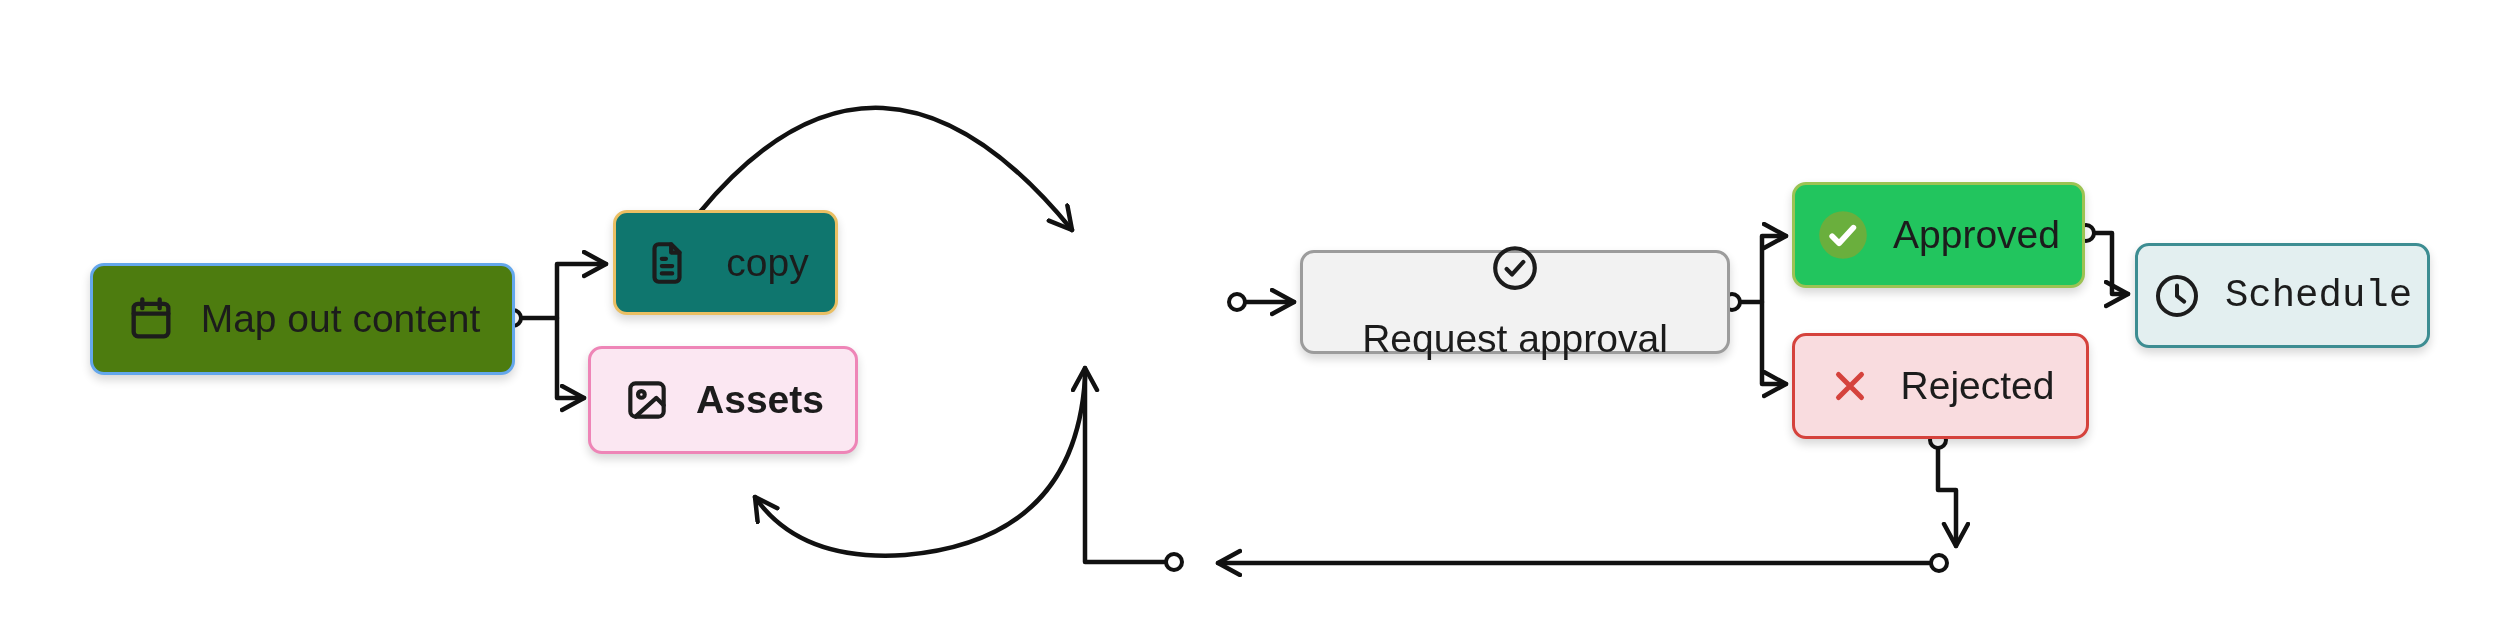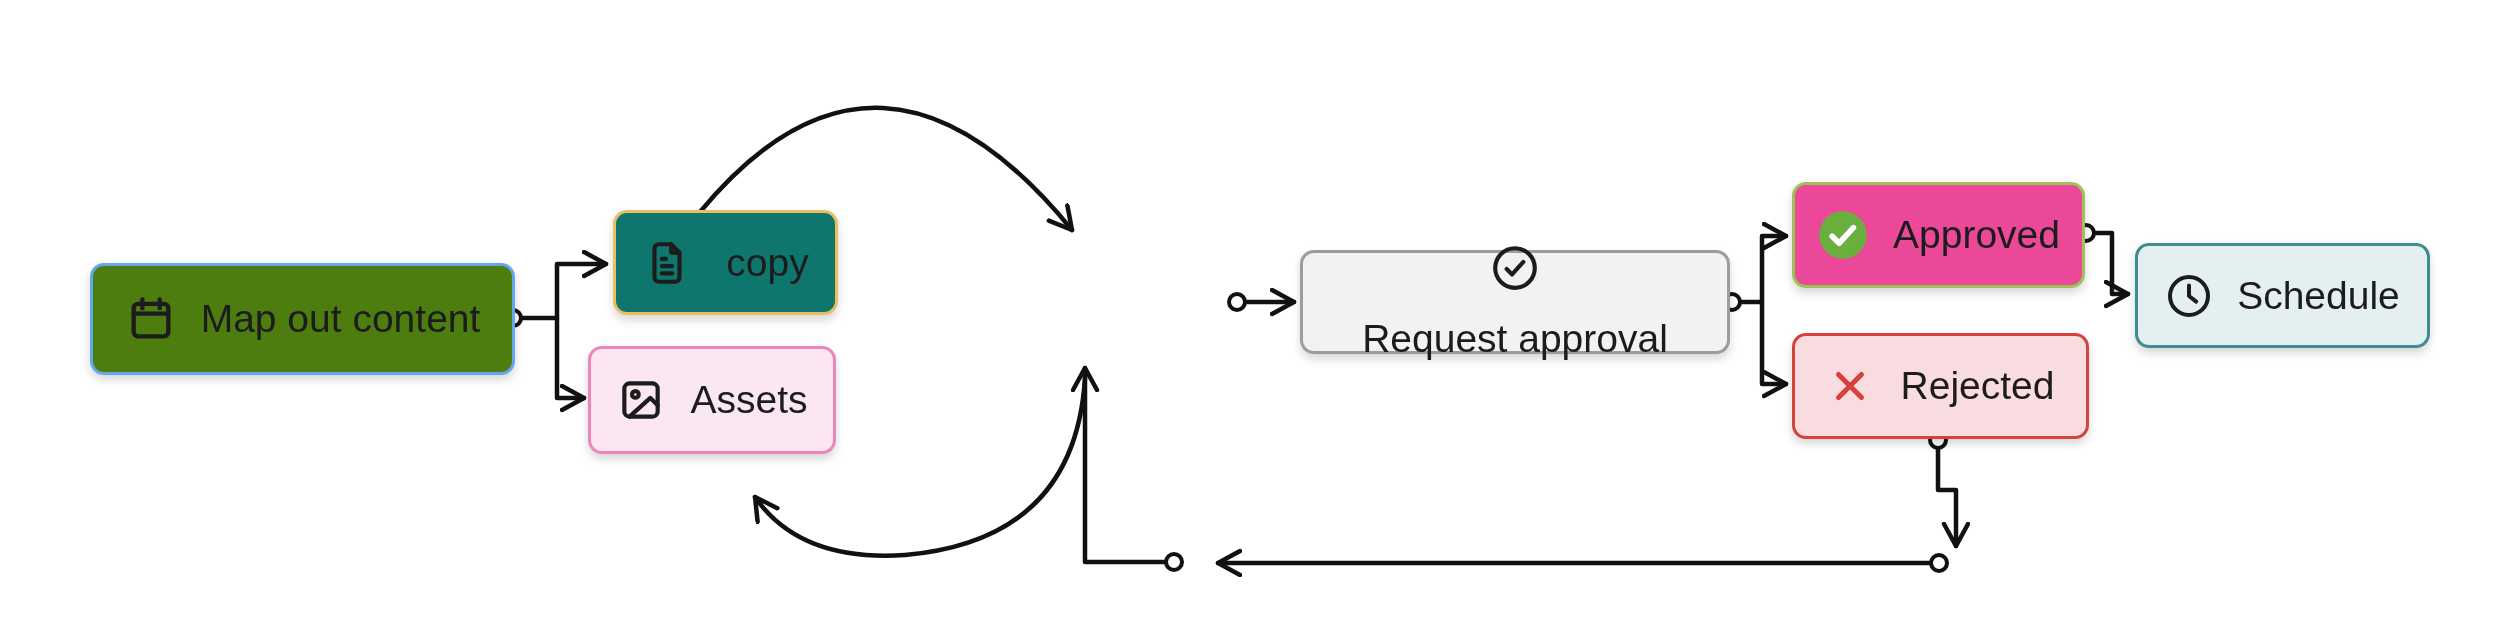--- a/index.html
+++ b/index.html
@@ -23,26 +23,26 @@
     box-shadow:0 5px 10px rgba(0,0,0,0.16);
     font-size:39px;font-weight:500;color:#1c1c1c;
     padding:0 10px;
     white-space:nowrap;
     cursor:pointer;
   }
   .node .icon{display:flex;align-items:center;justify-content:center;color:#1c1c1c;}
   .node .icon svg{display:block;}
   #n-map      {left:90px;  top:263px; width:425px; height:112px;}
   #n-copy     {left:613px; top:210px; width:225px; height:105px;}
-  #n-assets   {left:588px; top:346px; width:248px; height:108px;}
+  #n-assets   {left:588px; top:346px; width:270px; height:108px;font-weight:bold;}
   #n-feedback {left:935px; top:250px; width:302px; height:104px;}
   #n-request  {left:1300px;top:250px; width:430px; height:104px;}
   #n-approved {left:1792px;top:182px; width:293px; height:106px;}
   #n-rejected {left:1792px;top:333px; width:297px; height:106px;}
-  #n-schedule {left:2135px;top:243px; width:295px; height:105px;}
+  #n-schedule {left:2135px;top:243px; width:295px; height:105px;font-family:Liberation Mono, monospace;}
 </style>
 </head>
 <body>
 
 <div class="canvas" style="background: rgb(255, 255, 255);">
 
   <svg class="edges" viewBox="0 0 2500 642" xmlns="http://www.w3.org/2000/svg">
     <defs>
       <marker id="arrow" markerUnits="userSpaceOnUse" markerWidth="44" markerHeight="44" refX="24" refY="14" orient="auto">
         <path class="edge-arrow" d="M2 2 L24 14 L2 26" stroke="#111111" fill="none" stroke-width="4.5" stroke-linecap="round" stroke-linejoin="round"></path>
@@ -116,21 +116,21 @@
   <div class="node" id="n-request" style="background: rgb(242, 242, 242); border-color: rgb(156, 156, 156); flex-direction: column;">
     <span class="icon" style="color: rgb(28, 28, 28);">
       <svg width="50" height="50" viewBox="0 0 24 24" fill="none" stroke="currentColor" stroke-width="2" stroke-linecap="round" stroke-linejoin="round">
         <circle cx="12" cy="12" r="9.5"></circle>
         <path d="m8 12.5 2.6 2.6 5.4-6"></path>
       </svg>
     </span>
     <span class="label" style="color: rgb(28, 28, 28);">Request approval</span>
   </div>
 
-  <div class="node" id="n-approved" style="background: #ec4899; border-color: rgb(156, 195, 83);">
+  <div class="node" id="n-approved" style="background: #22c55e; border-color: rgb(156, 195, 83);">
     <span class="icon" style="color: rgb(106, 175, 61);">
       <svg width="52" height="52" viewBox="0 0 24 24" fill="none">
         <circle cx="12" cy="12" r="11" fill="currentColor"></circle>
         <path d="m7 12.6 3.2 3.2 6.6-7.2" stroke="#ffffff" stroke-width="2.6" fill="none" stroke-linecap="round" stroke-linejoin="round"></path>
       </svg>
     </span>
     <span class="label" style="color: rgb(28, 28, 28);">Approved</span>
   </div>
 
   <div class="node" id="n-rejected" style="background: rgb(249, 220, 223); border-color: rgb(213, 66, 60); gap: 28px;">

